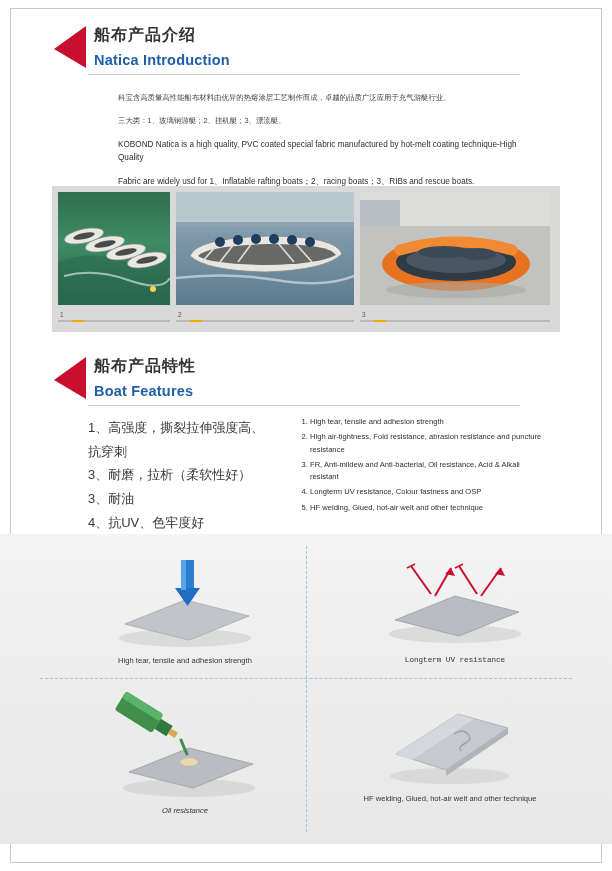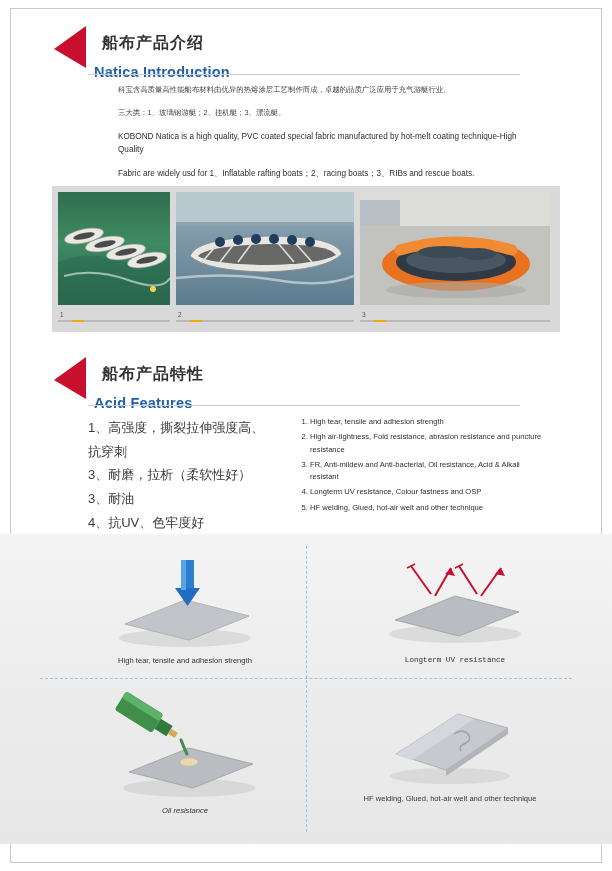--- a/index.html
+++ b/index.html
@@ -58,21 +58,21 @@
     height: 46px;
     flex: 0 0 auto;
     margin-right: 6px;
   }
   .heading-text .cn {
     font-size: 16px;
     font-weight: bold;
     color: #333333;
     letter-spacing: 1px;
     line-height: 22px;
-    margin: 8px;
+    margin: 0;
   }
   .heading-text .en {
     font-size: 14.5px;
     font-weight: bold;
     color: #1f5fa8;
     line-height: 20px;
     margin: 4px 0 0 0;
     letter-spacing: 0.2px;
   }
   .hr-line {
@@ -82,21 +82,21 @@
   }
 
   
   .intro {
     position: absolute;
     left: 118px;
     top: 84px;
     width: 400px;
   }
   .intro p {
-    margin: 0 0 12px 0;
+    margin: 8px 0 12px 0;
     font-size: 7.6px;
     color: #3a3a3a;
     line-height: 1.55;
   }
   .intro p.cnline {
     font-size: 7.4px;
     color: #3f3f3f;
   }
   .intro p.en {
     font-size: 8.2px;
@@ -366,21 +366,21 @@
       </div>
     </div>
   </div>
 
   <div class="heading" style="left:48px; top:355px;">
     <svg class="chev" viewBox="0 0 40 46">
       <path d="M38 2 L38 44 L6 25 Z" fill="#c8102e"></path>
     </svg>
     <div class="heading-text">
       <p class="cn">船布产品特性</p>
-      <p class="en">Acid Features</p>
+      <p class="en">Boat Features</p>
     </div>
   </div>
   <div class="hr-line" style="left:88px; top:405px; width:432px;"></div>
 
   <div class="feat-cn">
     <ol>
       <li>1、高强度，撕裂拉伸强度高、抗穿刺</li>
       <li>3、耐磨，拉析（柔软性好）</li>
       <li>3、耐油</li>
       <li>4、抗UV、色牢度好</li>

